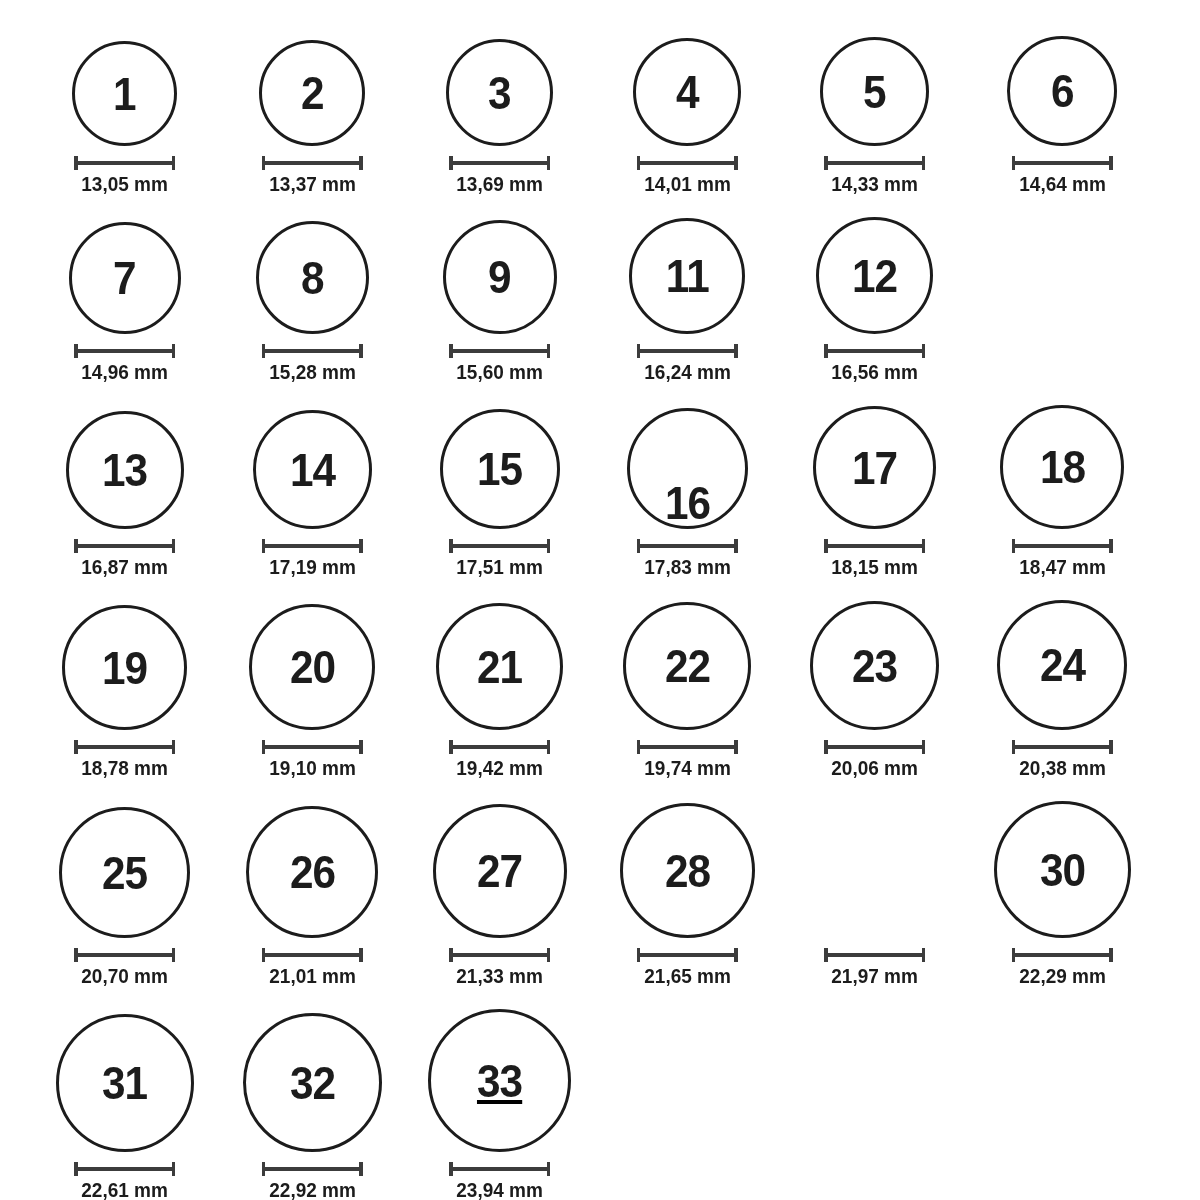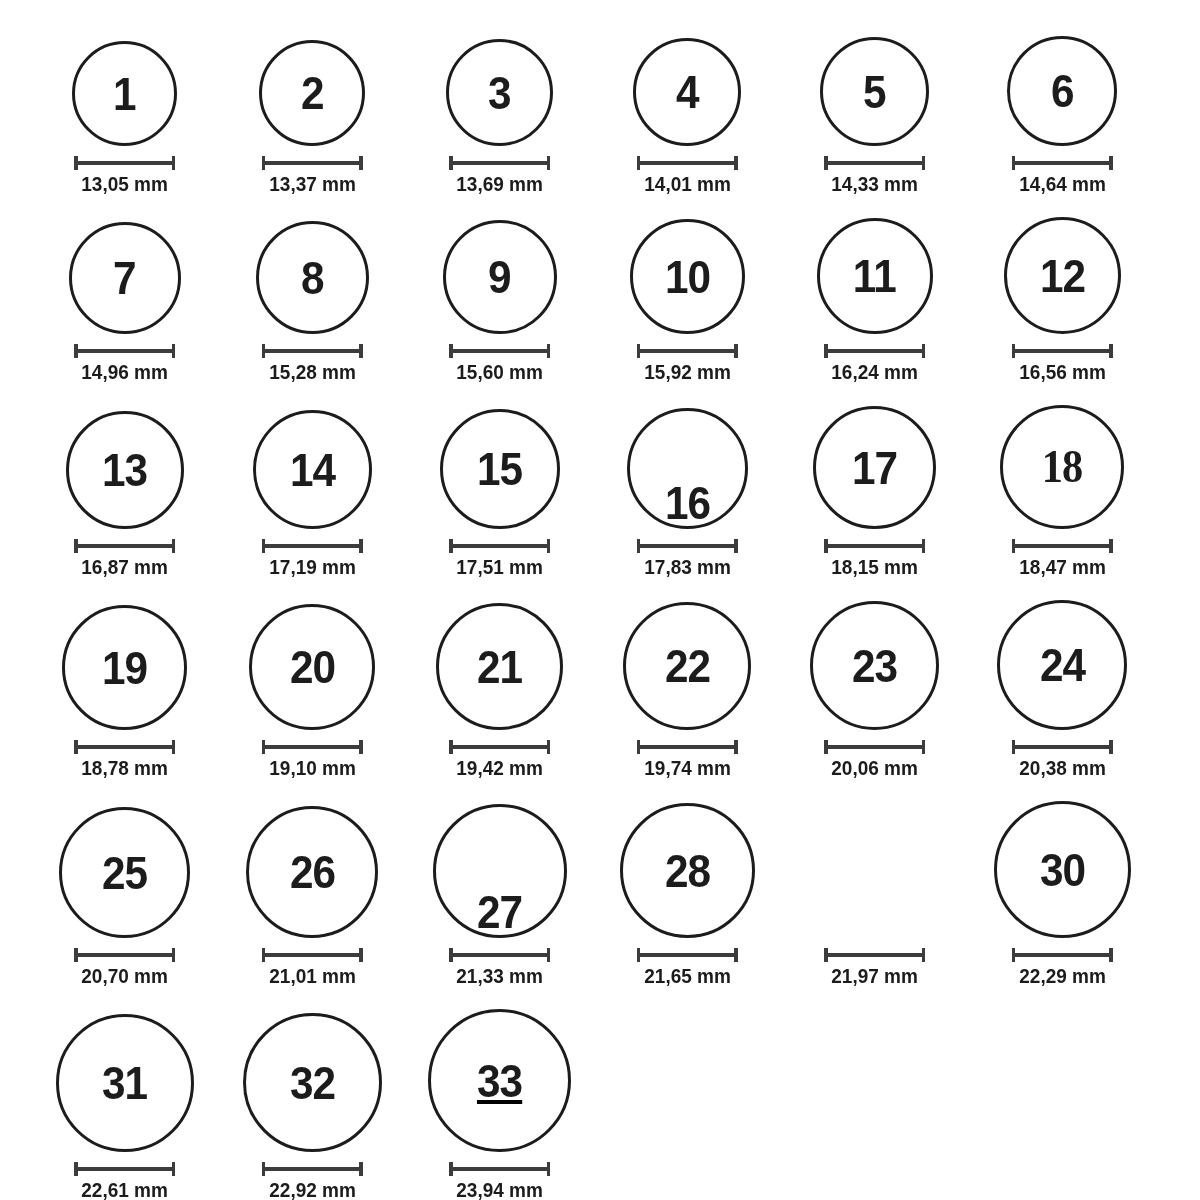--- a/index.html
+++ b/index.html
@@ -181,31 +181,20 @@
           <span class="num">9</span>
         </div>
         <div class="measure">
           <span class="tick tick-left"></span>
           <span class="bar"></span>
           <span class="tick tick-right"></span>
         </div>
         <div class="label">15,60 mm</div>
       </div>
       <div class="cell">
-        <div class="circle" style="width: 115px; height: 115px;">
-          <span class="num">10</span>
-        </div>
-        <div class="measure">
-          <span class="tick tick-left"></span>
-          <span class="bar"></span>
-          <span class="tick tick-right"></span>
-        </div>
-        <div class="label">15,92 mm</div>
-      </div>
-      <div class="cell">
         <div class="circle" style="width: 116px; height: 116px;">
           <span class="num">11</span>
         </div>
         <div class="measure">
           <span class="tick tick-left"></span>
           <span class="bar"></span>
           <span class="tick tick-right"></span>
         </div>
         <div class="label">16,24 mm</div>
       </div>
@@ -271,21 +260,21 @@
           <span class="num">17</span>
         </div>
         <div class="measure">
           <span class="tick tick-left"></span>
           <span class="bar"></span>
           <span class="tick tick-right"></span>
         </div>
         <div class="label">18,15 mm</div>
       </div>
       <div class="cell">
-        <div class="circle" style="width: 124px; height: 124px; font-family: Liberation Serif, serif;">
+        <div class="circle" style="width: 124px; height: 124px;">
           <span class="num">18</span>
         </div>
         <div class="measure">
           <span class="tick tick-left"></span>
           <span class="bar"></span>
           <span class="tick tick-right"></span>
         </div>
         <div class="label">18,47 mm</div>
       </div>
     </div>
@@ -374,21 +363,21 @@
           <span class="num">26</span>
         </div>
         <div class="measure">
           <span class="tick tick-left"></span>
           <span class="bar"></span>
           <span class="tick tick-right"></span>
         </div>
         <div class="label">21,01 mm</div>
       </div>
       <div class="cell">
-        <div class="circle" style="width: 134px; height: 134px; align-items: flex-end;">
+        <div class="circle" style="width: 134px; height: 134px;">
           <span class="num">27</span>
         </div>
         <div class="measure">
           <span class="tick tick-left"></span>
           <span class="bar"></span>
           <span class="tick tick-right"></span>
         </div>
         <div class="label">21,33 mm</div>
       </div>
       <div class="cell">

